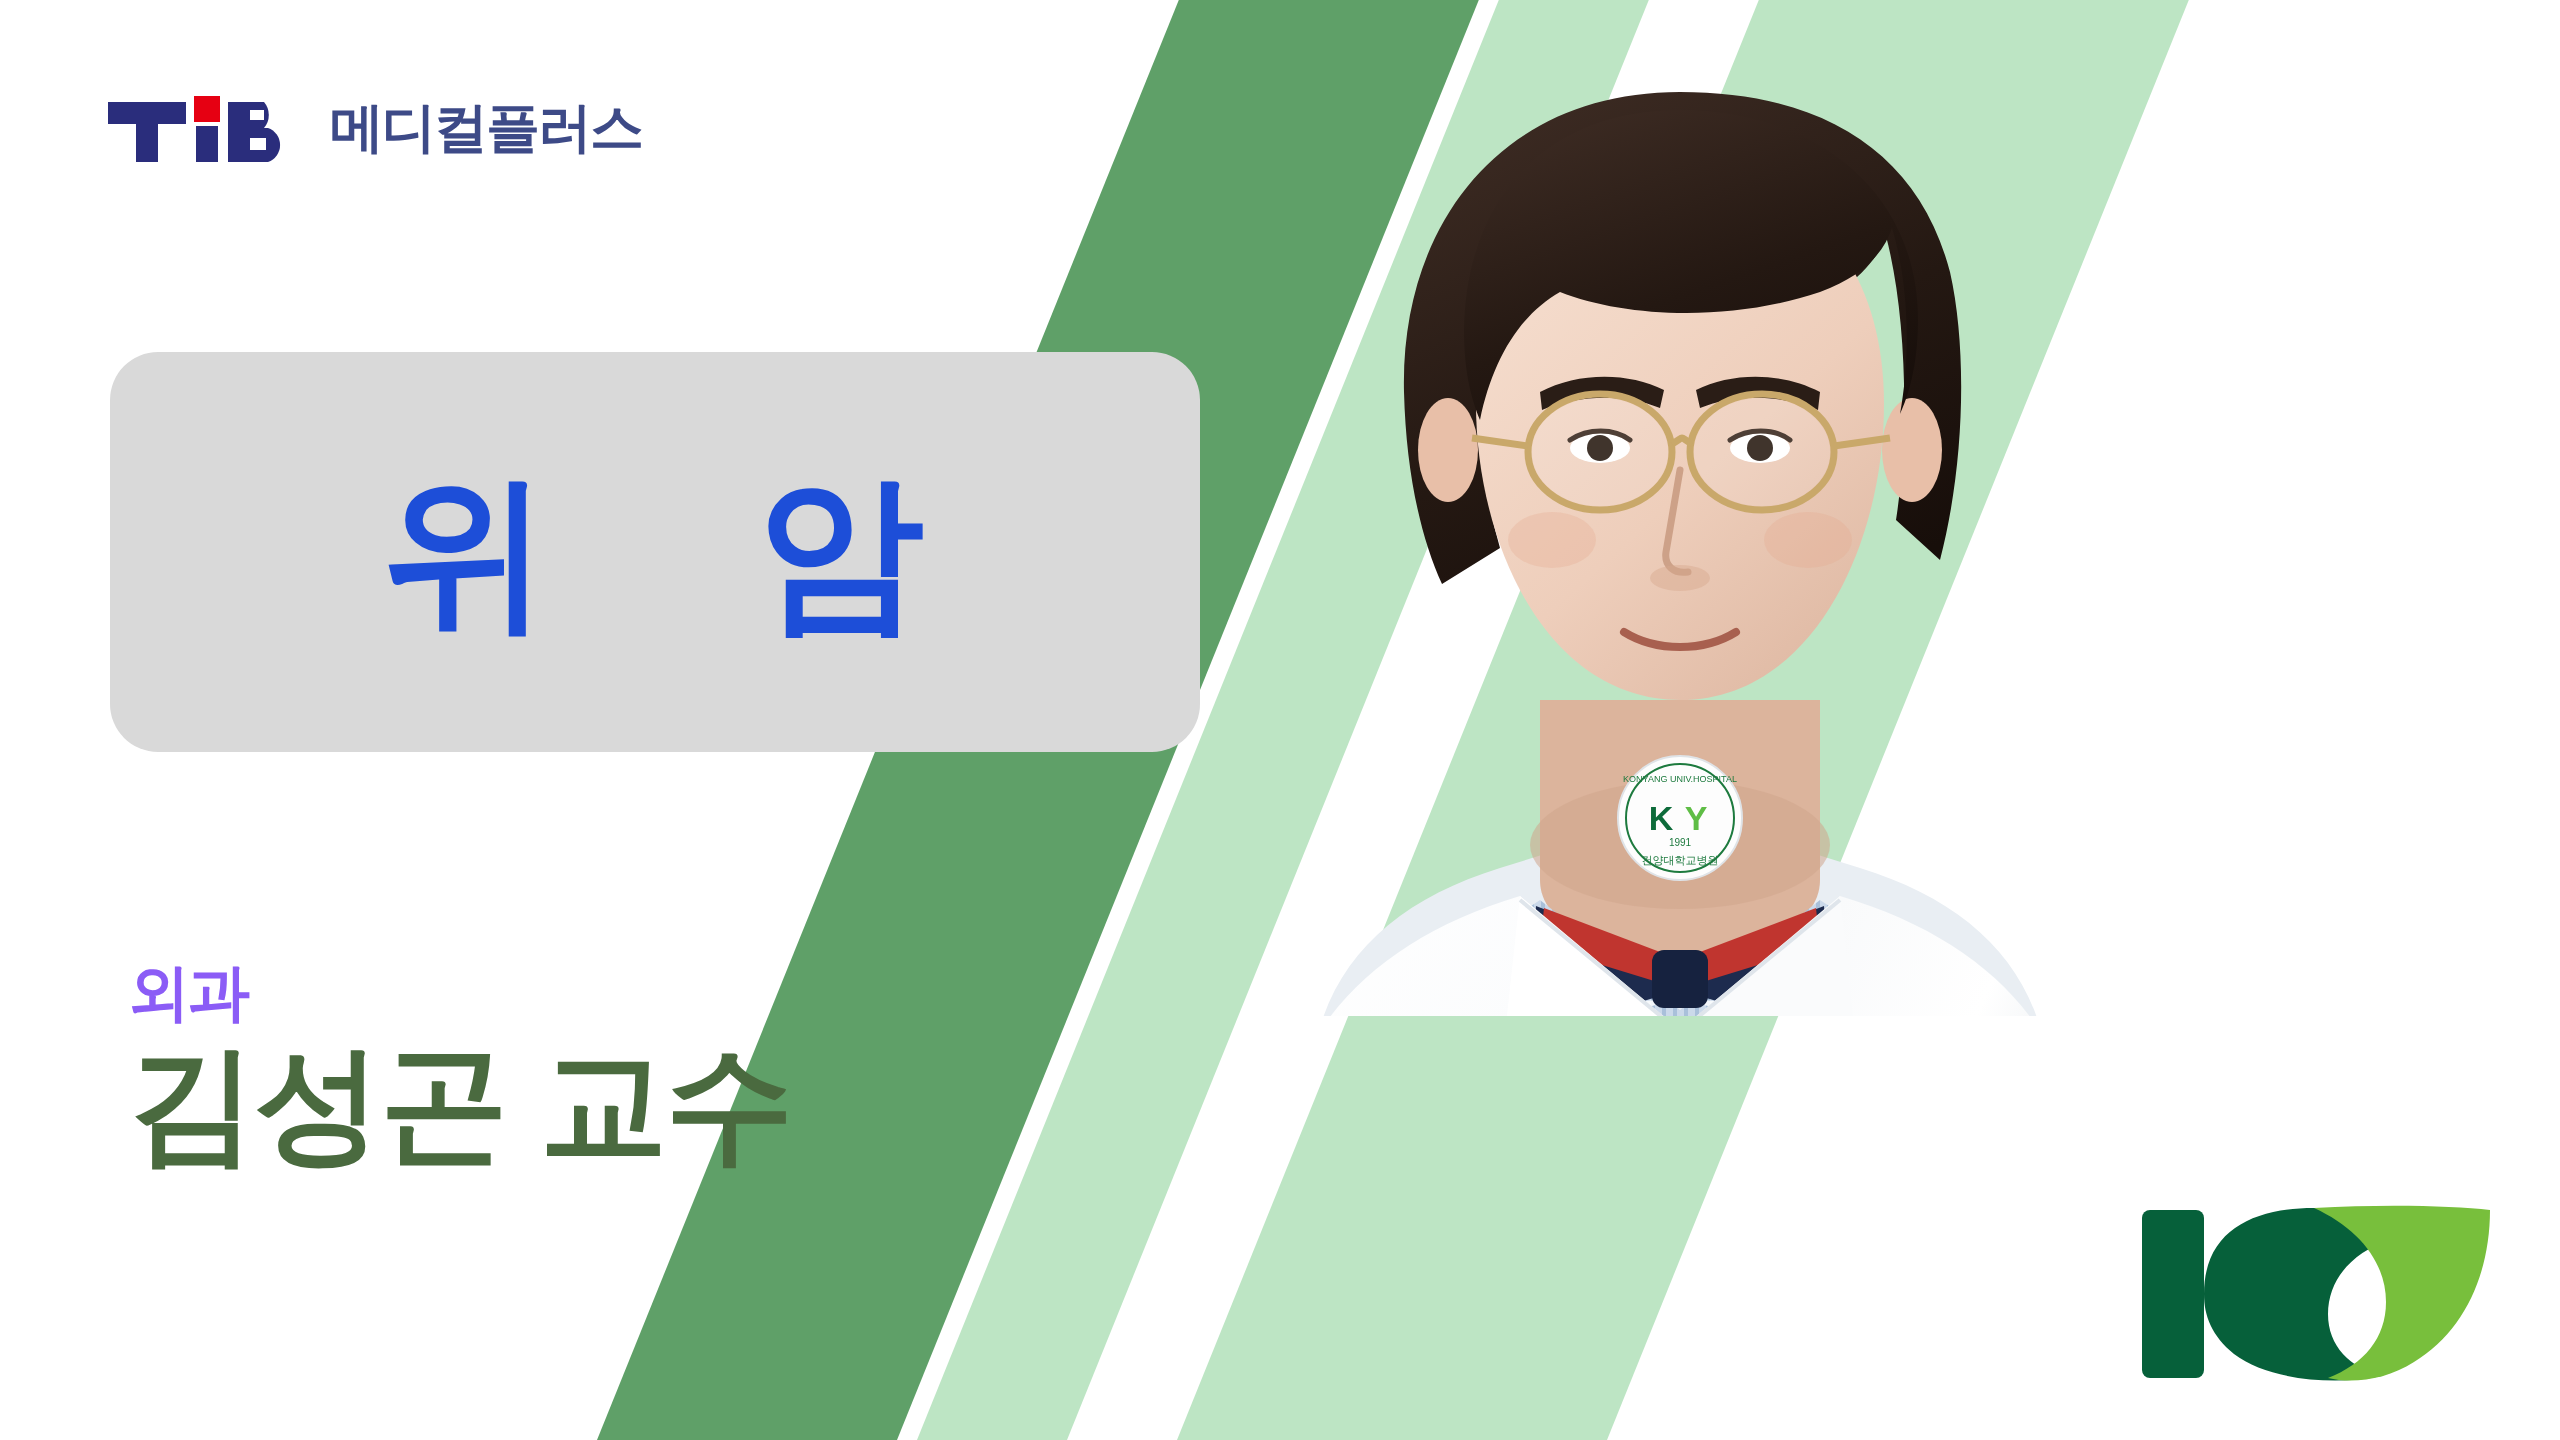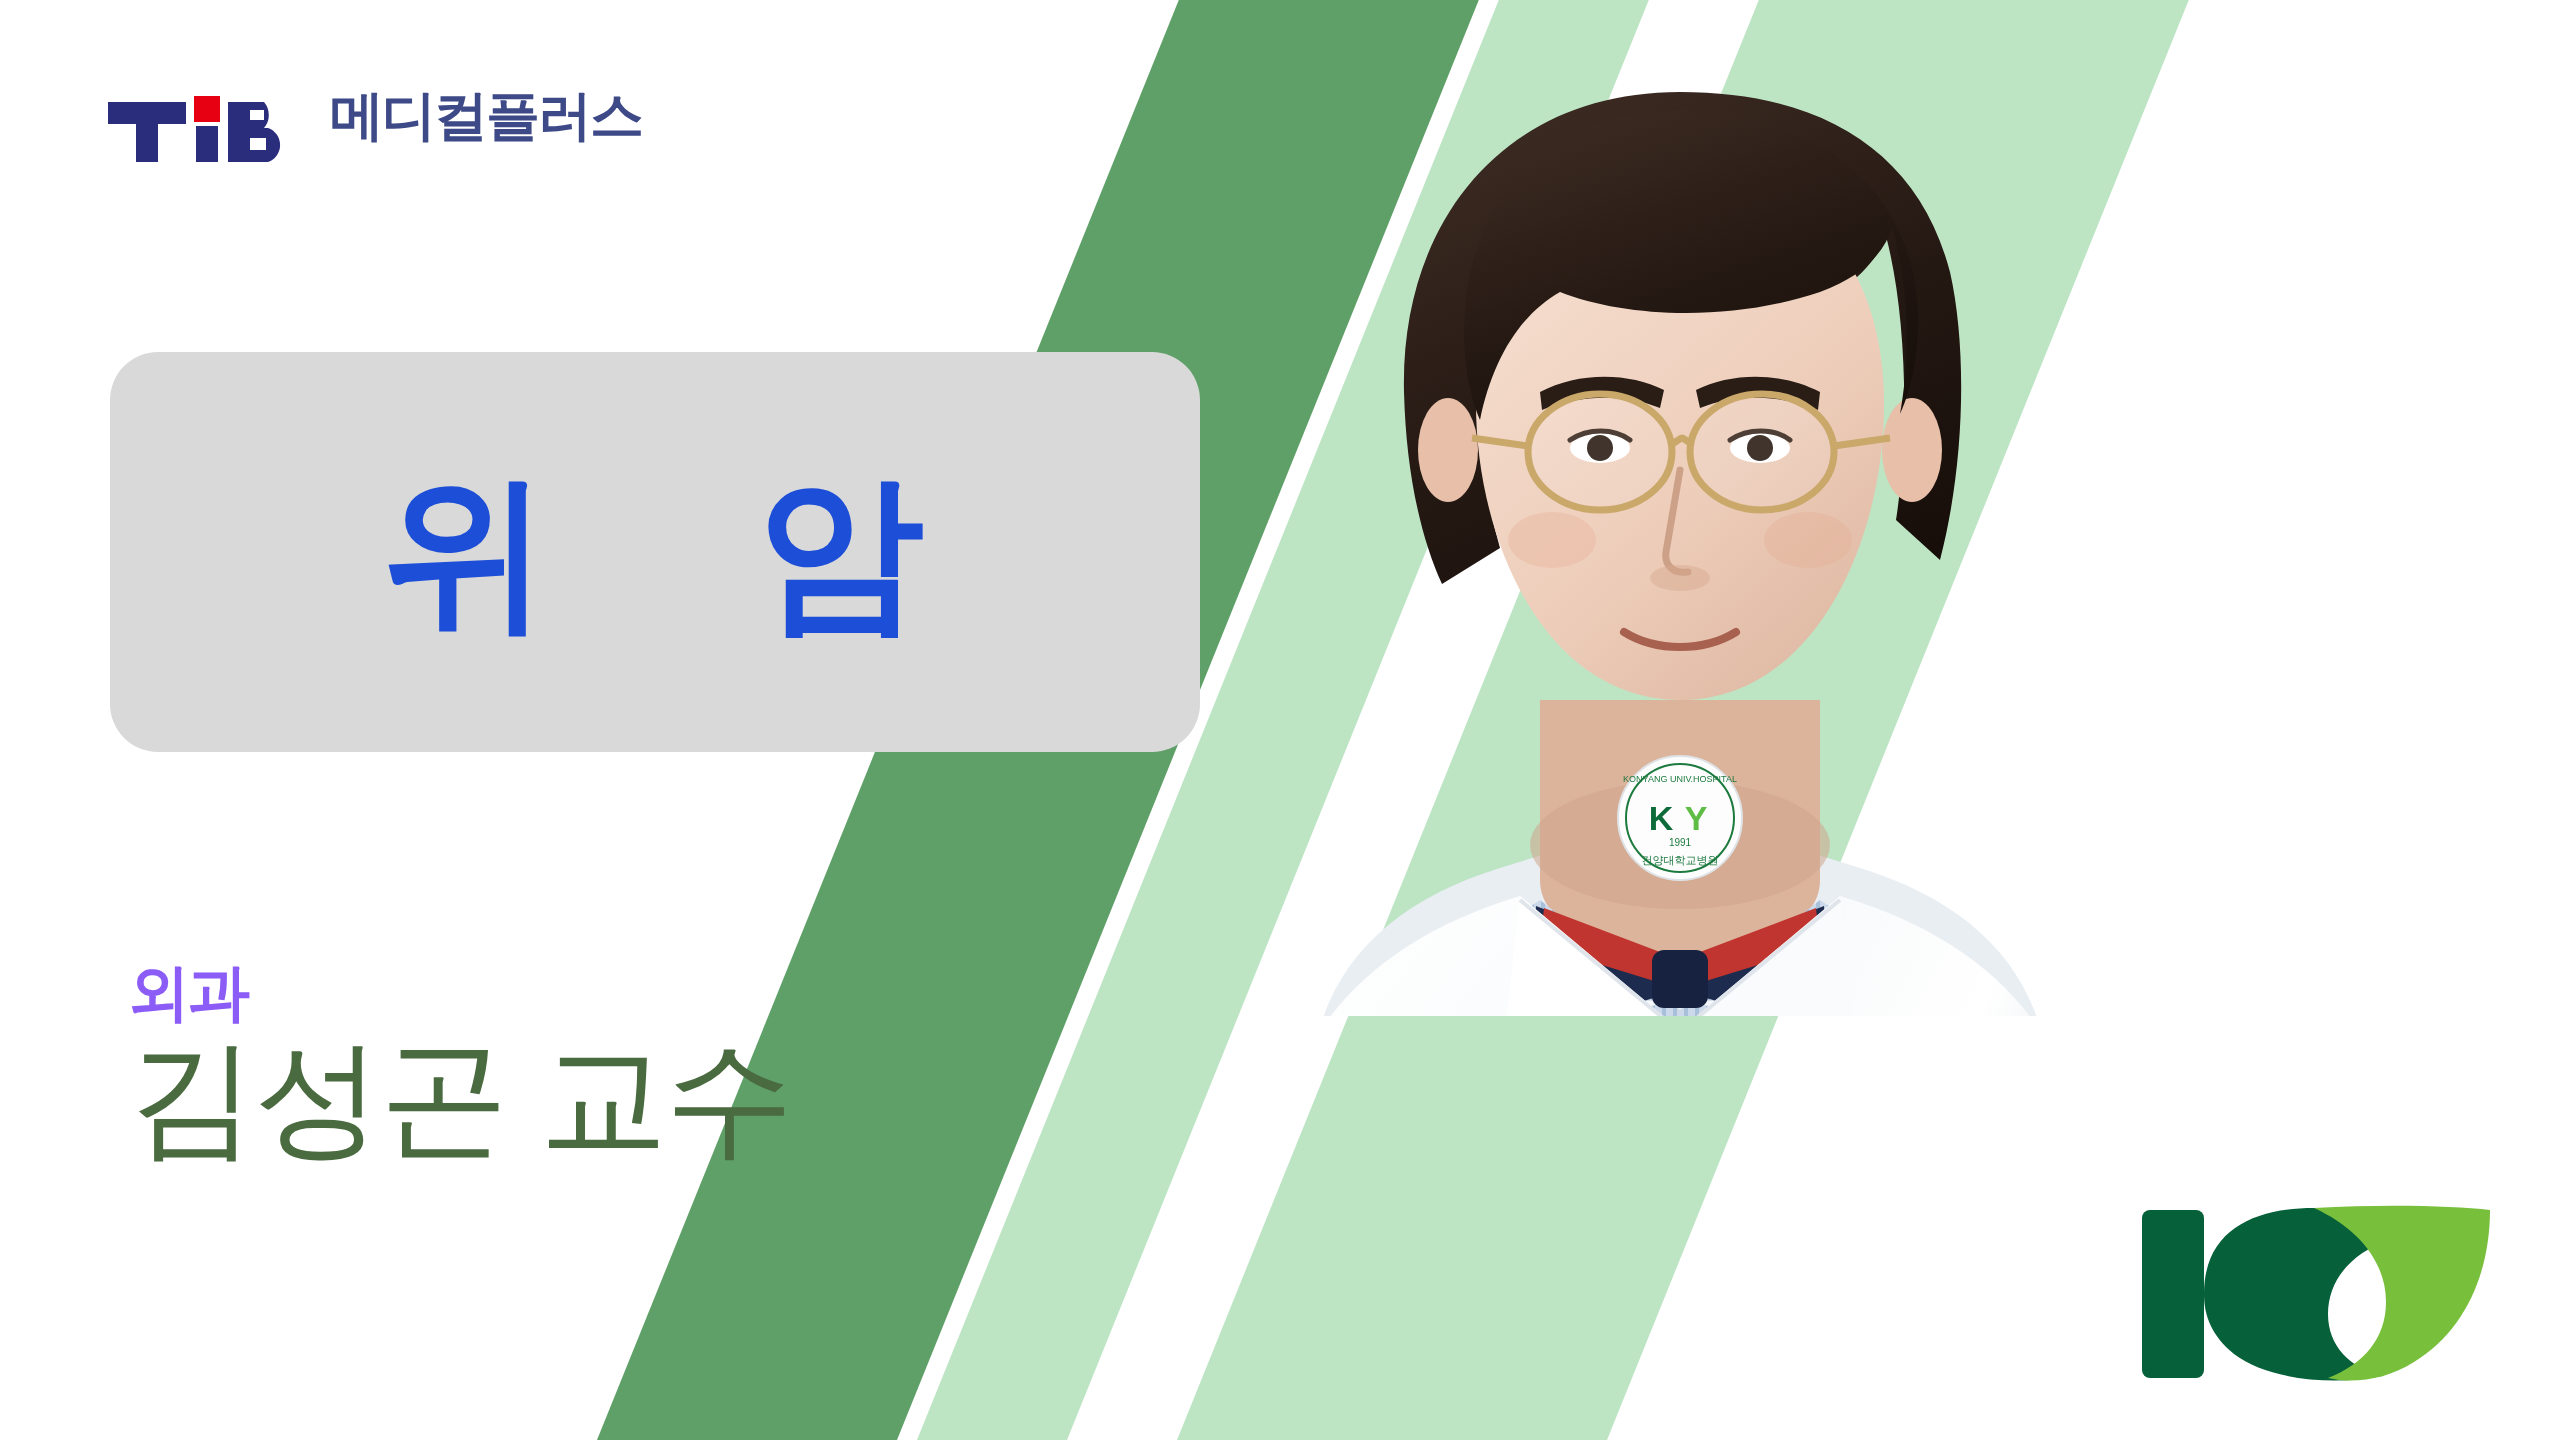--- a/index.html
+++ b/index.html
@@ -52,21 +52,21 @@
     height: 1016px;
     overflow: hidden;
   }
 
   
   #brand-bar {
     position: absolute;
     left: 108px;
     top: 88px;
     display: flex;
-    align-items: flex-start;
+    align-items: center;
     gap: 36px;
     z-index: 30;
   }
   #tjb-logo {
     display: block;
   }
   #brand-name {
     font-size: 54px;
     font-weight: bold;
     color: #3d4a87;
@@ -107,23 +107,23 @@
   }
   #dept-label {
     font-size: 62px;
     font-weight: bold;
     color: #8b5cf6;
     letter-spacing: -2px;
     line-height: 1.05;
     white-space: nowrap;
   }
   #doctor-name {
-    margin-top: 4px;
+    margin-top: 10px;
     font-size: 128px;
-    font-weight: normal;
+    font-weight: bold;
     color: #4a6a3f;
     letter-spacing: -2px;
     line-height: 1.08;
     white-space: nowrap;
   }
 
   
   #ky-logo {
     position: absolute;
     right: 66px;

